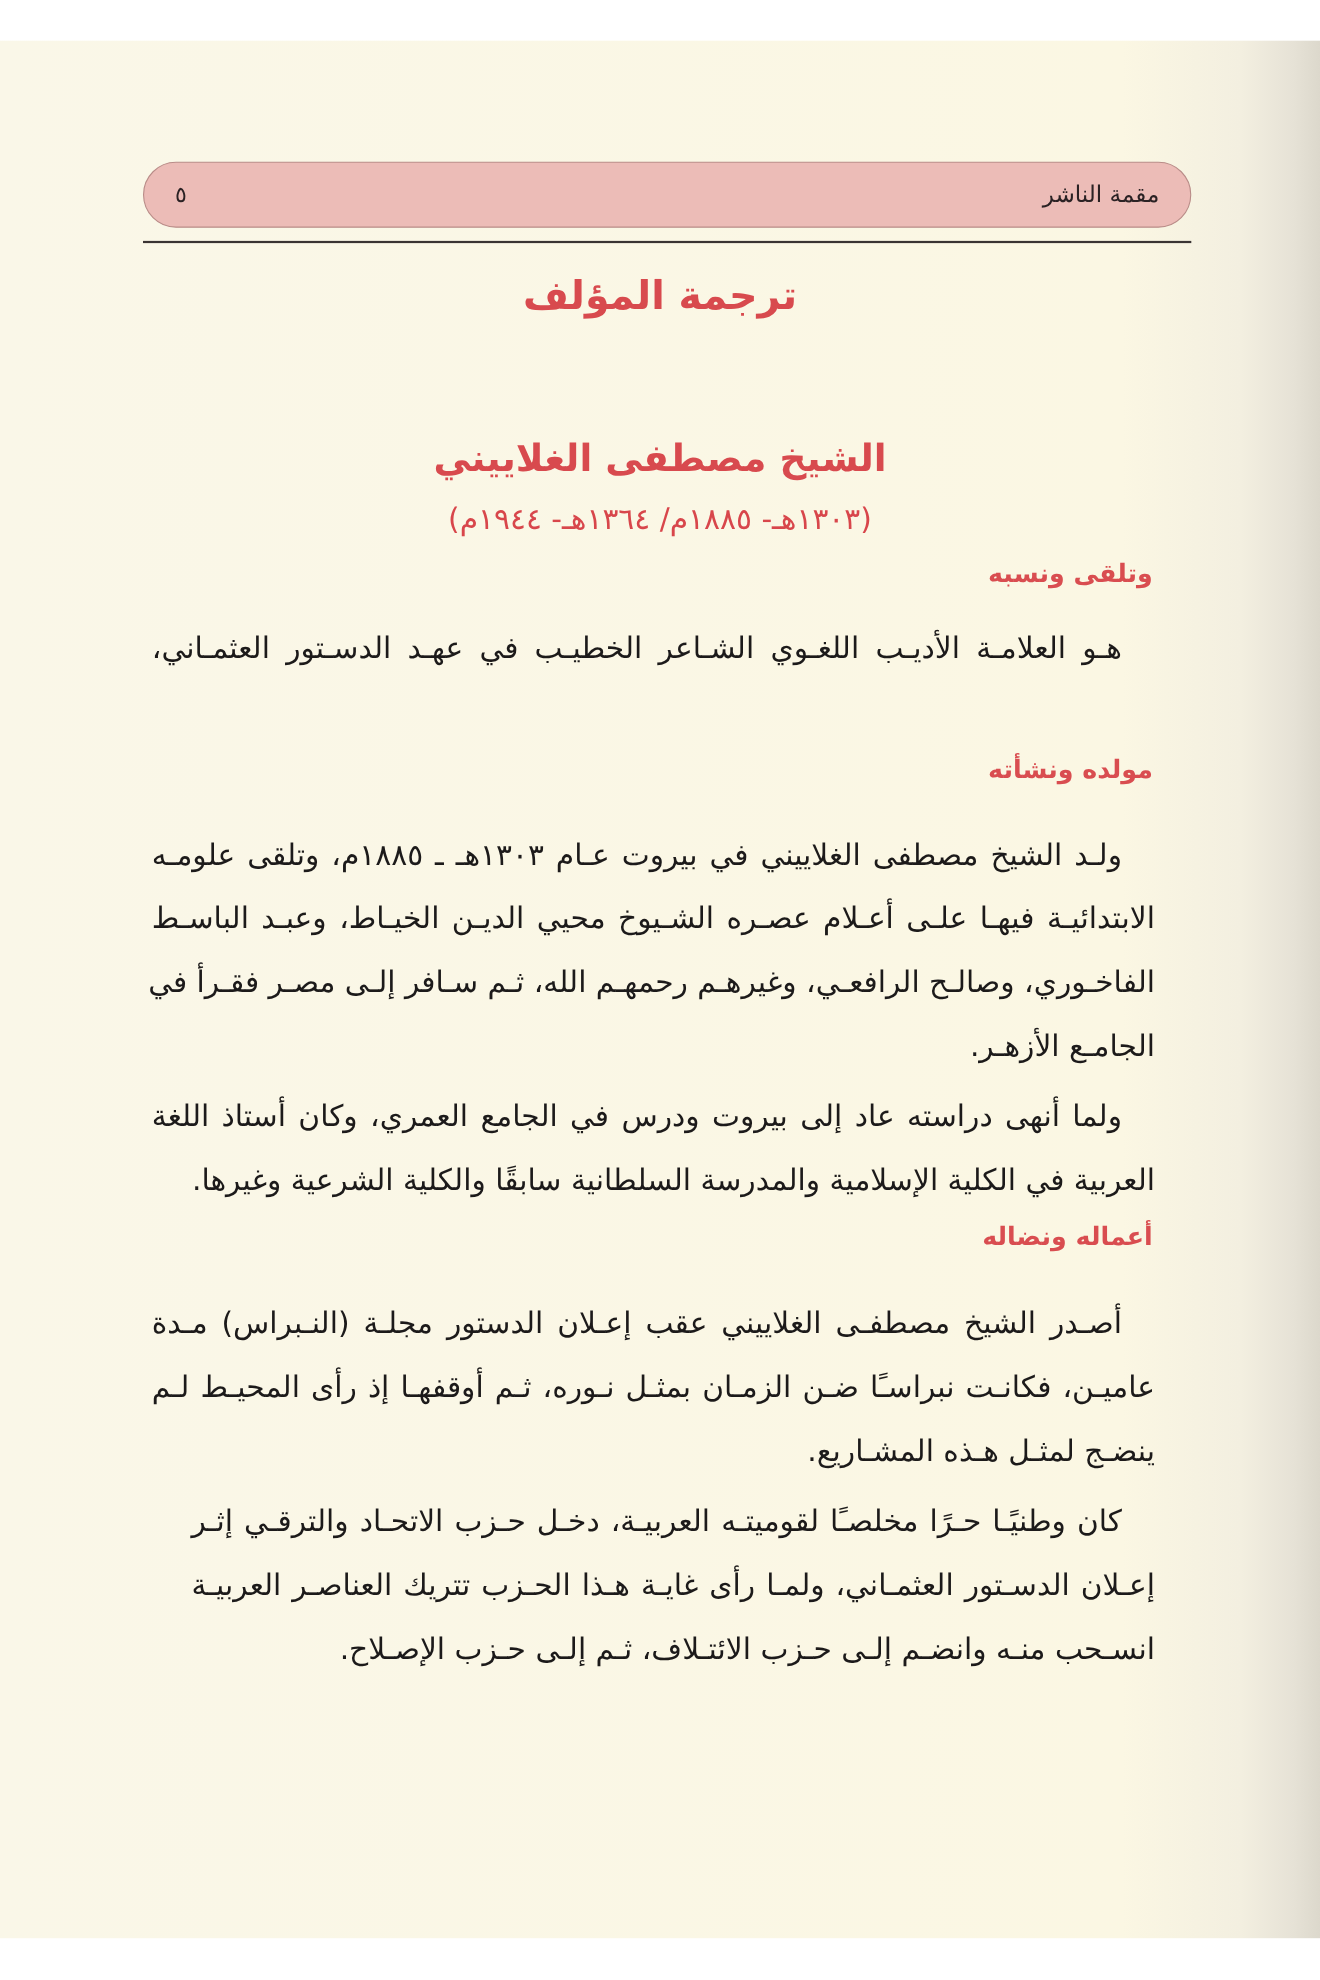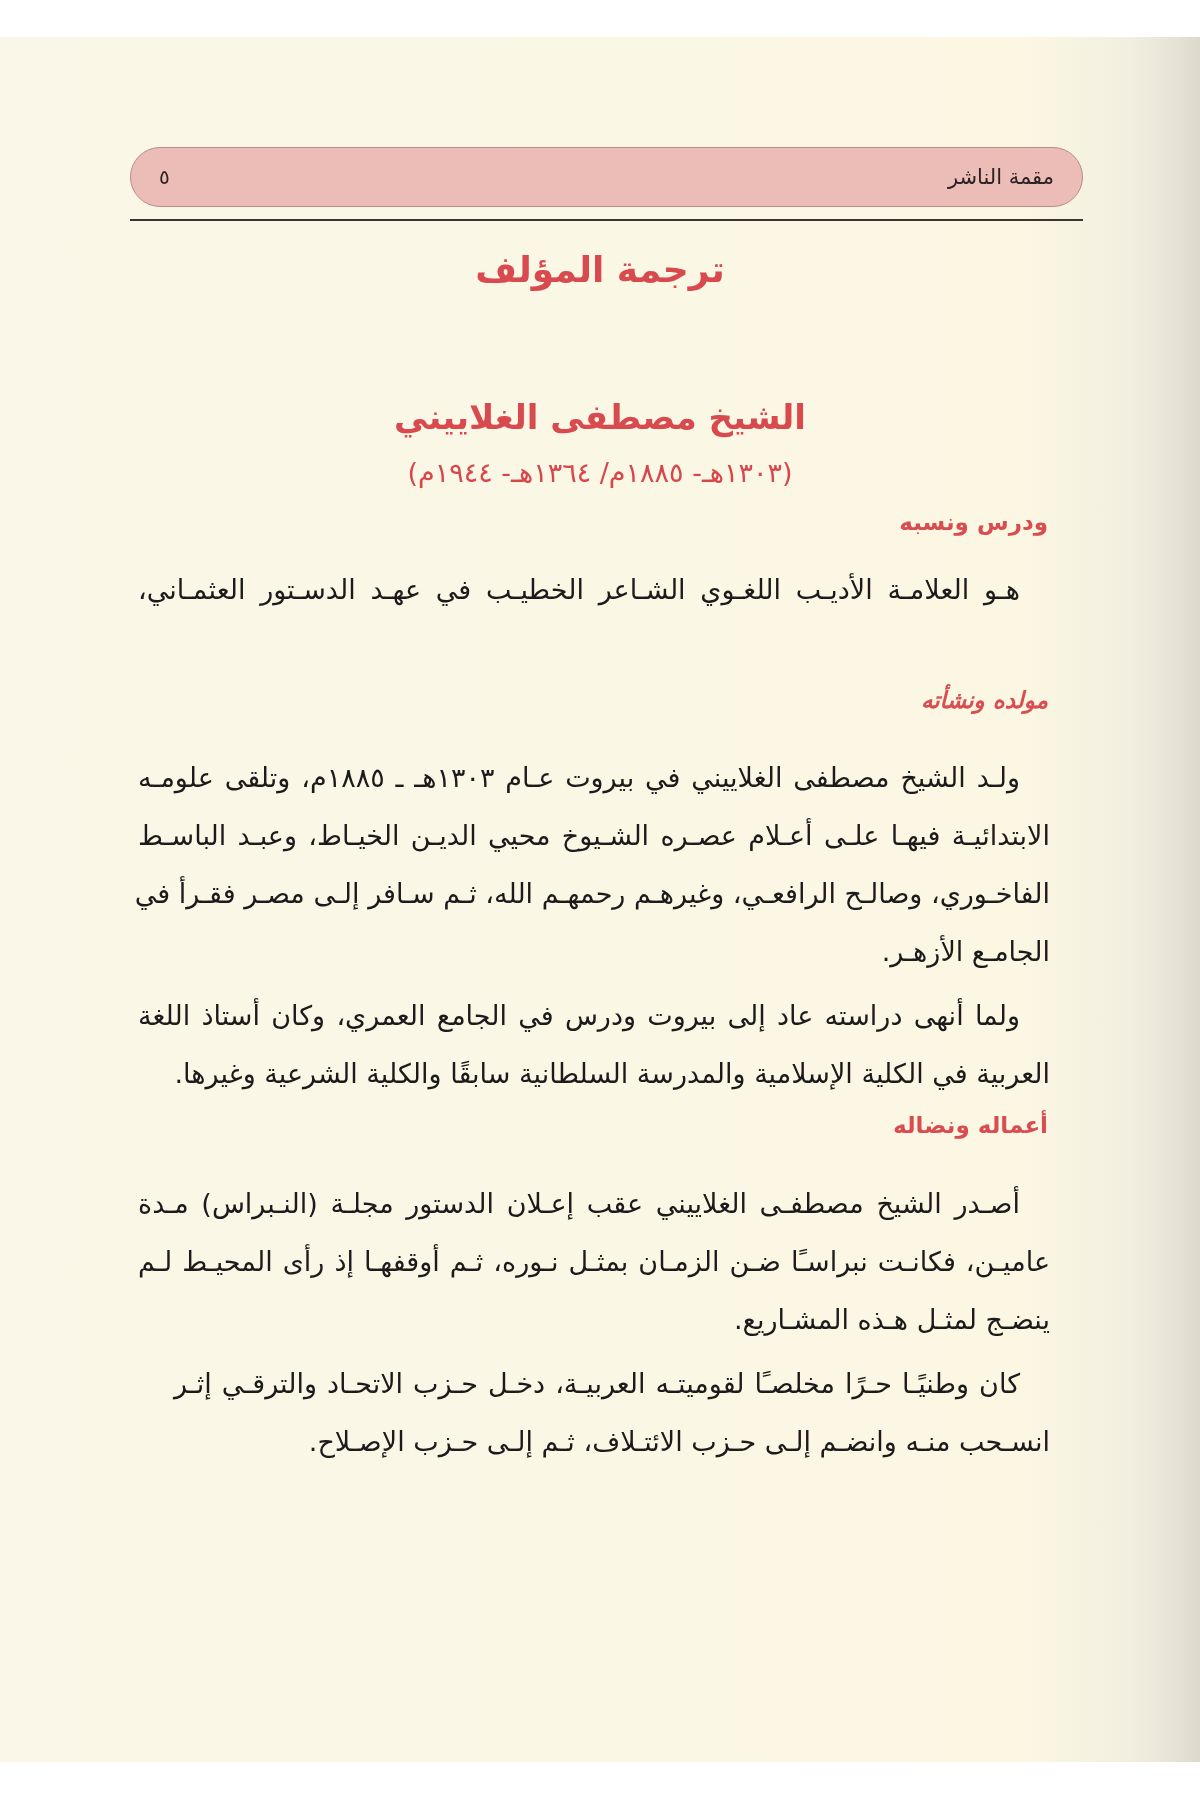--- a/index.html
+++ b/index.html
@@ -56,41 +56,42 @@
   <div class="header-pill">
     <span class="header-title">مقمة الناشر</span>
     <span class="page-number">٥</span>
   </div>
   <div class="header-rule"></div>
 
   <div class="title main-title">ترجمة المؤلف</div>
   <div class="title author-name">الشيخ مصطفى الغلاييني</div>
   <div class="title author-dates">(١٣٠٣هـ- ١٨٨٥م/ ١٣٦٤هـ- ١٩٤٤م)</div>
 
-  <div class="section-heading" style="top:472px;">ودرس ونسبه</div>
+  <div class="section-heading" style="top:472px;">وتلقى ونسبه</div>
   <div class="para" style="top:524px;">
     <span class="line indent">هـو العلامـة الأديـب اللغـوي الشـاعر الخطيـب في عهـد الدسـتور العثمـاني،</span>
   </div>
 
-  <div class="section-heading" style="top:650px;font-style:italic;">مولده ونشأته</div>
+  <div class="section-heading" style="top:650px;">مولده ونشأته</div>
   <div class="para" style="top:712px;">
     <span class="line indent">ولـد الشيخ مصطفى الغلاييني في بيروت عـام ١٣٠٣هـ ـ ١٨٨٥م، وتلقى علومـه</span>
     <span class="line">الابتدائيـة فيهـا علـى أعـلام عصـره الشـيوخ محيي الديـن الخيـاط، وعبـد الباسـط</span>
     <span class="line">الفاخـوري، وصالـح الرافعـي، وغيرهـم رحمهـم الله، ثـم سـافر إلـى مصـر فقـرأ في</span>
     <span class="line last">الجامـع الأزهـر.</span>
   </div>
   <div class="para" style="top:950px;">
     <span class="line indent">ولما أنهى دراسته عاد إلى بيروت ودرس في الجامع العمري، وكان أستاذ اللغة</span>
     <span class="line last">العربية في الكلية الإسلامية والمدرسة السلطانية سابقًا والكلية الشرعية وغيرها.</span>
   </div>
 
   <div class="section-heading" style="top:1075px;">أعماله ونضاله</div>
   <div class="para" style="top:1138px;">
     <span class="line indent">أصـدر الشيخ مصطفـى الغلاييني عقب إعـلان الدستور مجلـة (النـبراس) مـدة</span>
     <span class="line">عاميـن، فكانـت نبراسـًا ضـن الزمـان بمثـل نـوره، ثـم أوقفهـا إذ رأى المحيـط لـم</span>
     <span class="line last">ينضـج لمثـل هـذه المشـاريع.</span>
   </div>
   <div class="para" style="top:1318px;margin-left:36px;">
     <span class="line indent">كان وطنيًـا حـرًا مخلصـًا لقوميتـه العربيـة، دخـل حـزب الاتحـاد والترقـي إثـر</span>
+    <span class="line">إعـلان الدسـتور العثمـاني، ولمـا رأى غايـة هـذا الحـزب تتريك العناصـر العربيـة</span>
     <span class="line last">انسـحب منـه وانضـم إلـى حـزب الائتـلاف، ثـم إلـى حـزب الإصـلاح.</span>
   </div>
 
 </div>
 
 </body></html>

